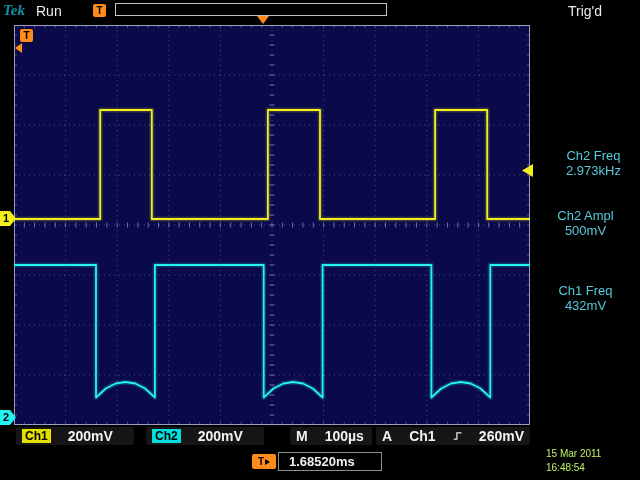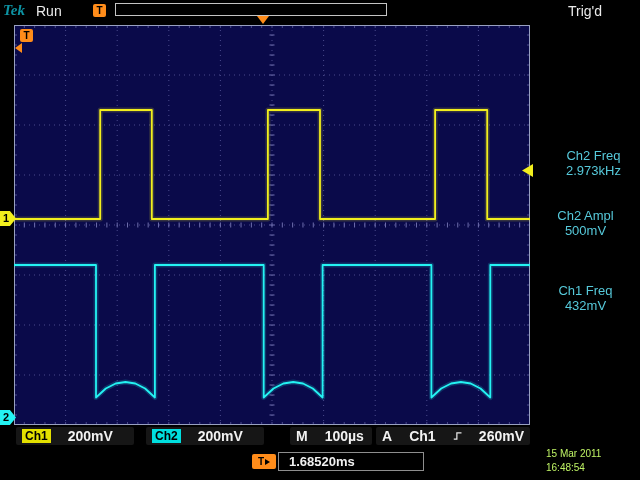--- a/index.html
+++ b/index.html
@@ -51,21 +51,21 @@
   .chiplbl.c{ background:#00dede; }
   .sval     { color:#f2f2f2; font-size:14px; font-weight:bold; white-space:nowrap; }
   .slope    { display:block; }
 
   
   .delaychip{ left:252px; top:454px; width:24px; height:15px; background:#ff8c1a; border-radius:2px;
               display:flex; align-items:center; justify-content:center; gap:1px; color:#000;
               font-size:10px; font-weight:bold; }
   .delayarrow{ width:0; height:0; border-top:3px solid transparent; border-bottom:3px solid transparent;
               border-left:5px solid #000; }
-  .delaybox { left:278px; top:452px; width:146px; height:19px; border:1px solid #8e8e8e;
+  .delaybox { left:278px; top:452px; width:104px; height:19px; border:1px solid #8e8e8e;
               color:#f0f0f0; font-size:13px; font-weight:bold; line-height:17px; padding-left:10px; }
 
   
   .datetime { left:546px; top:447px; color:#bef264; font-size:10px; line-height:14px; white-space:nowrap; }
 </style>
 </head>
 <body>
 
 <div class="screen">
 

